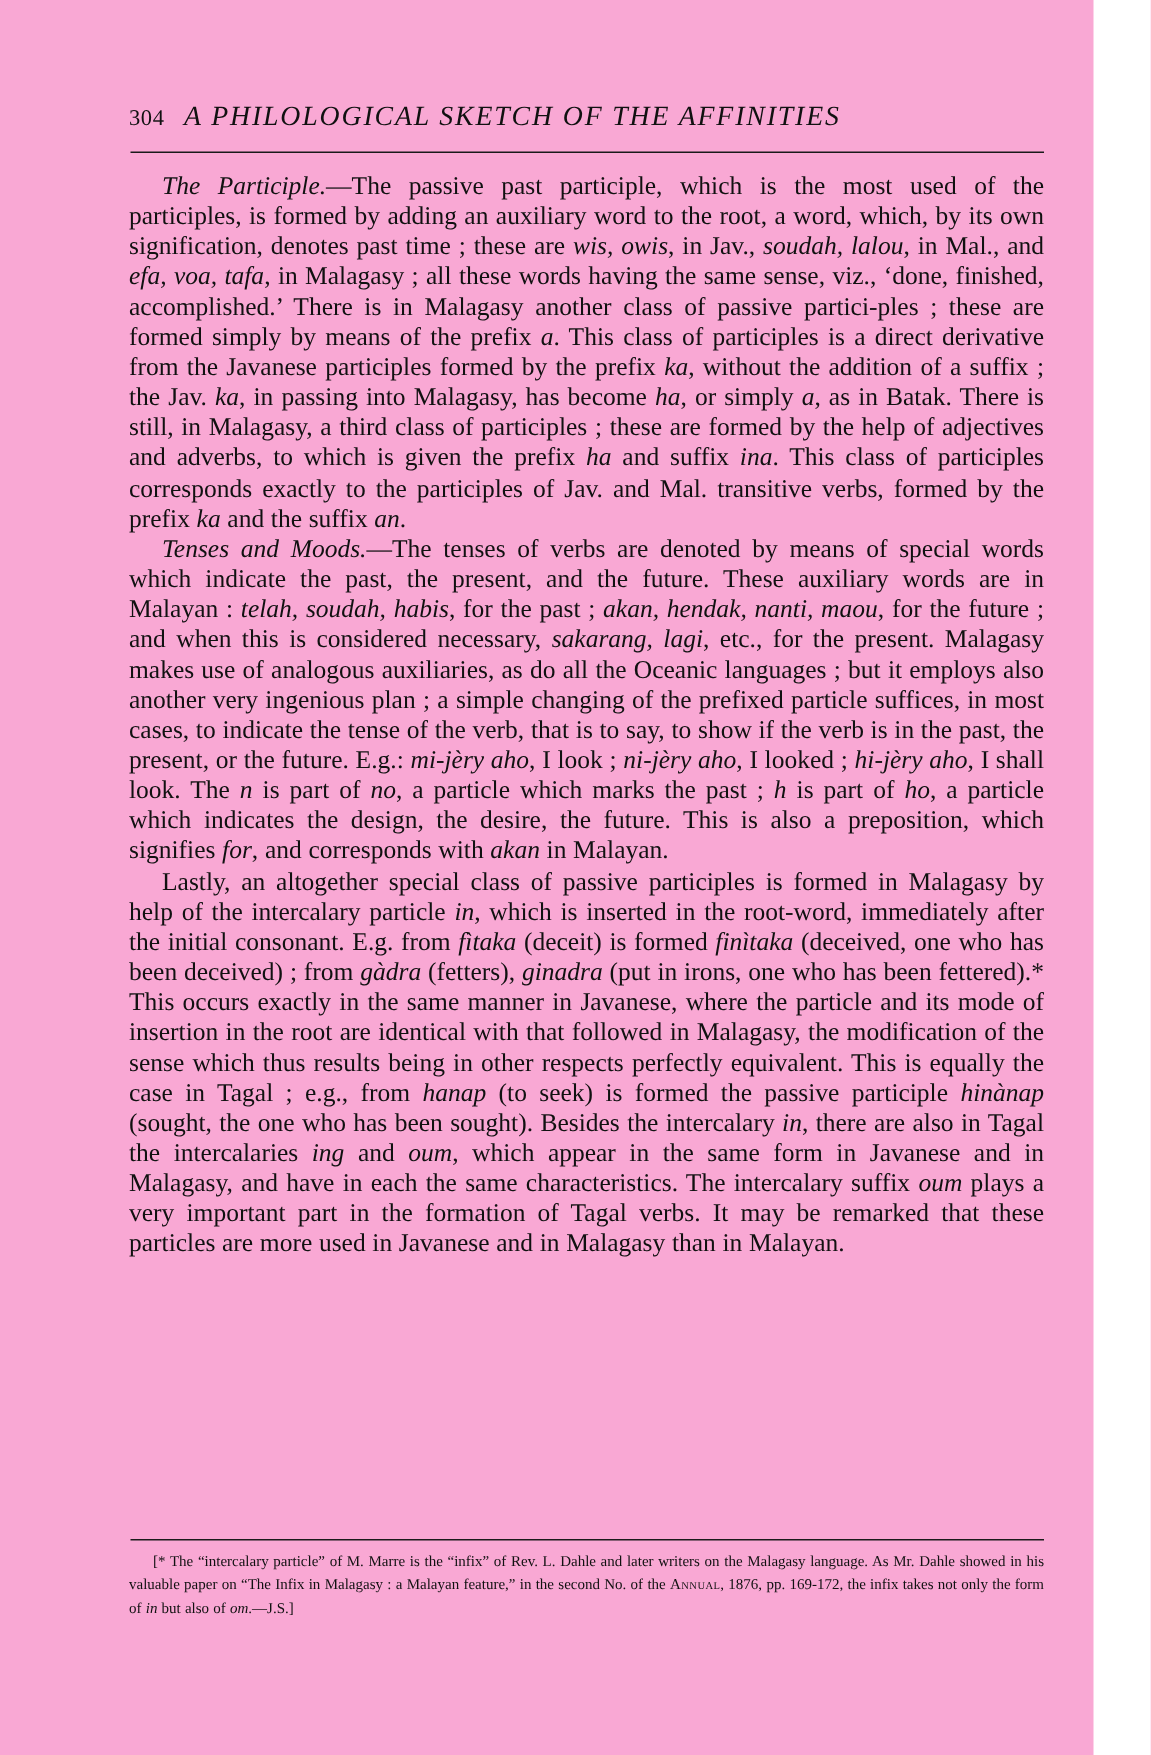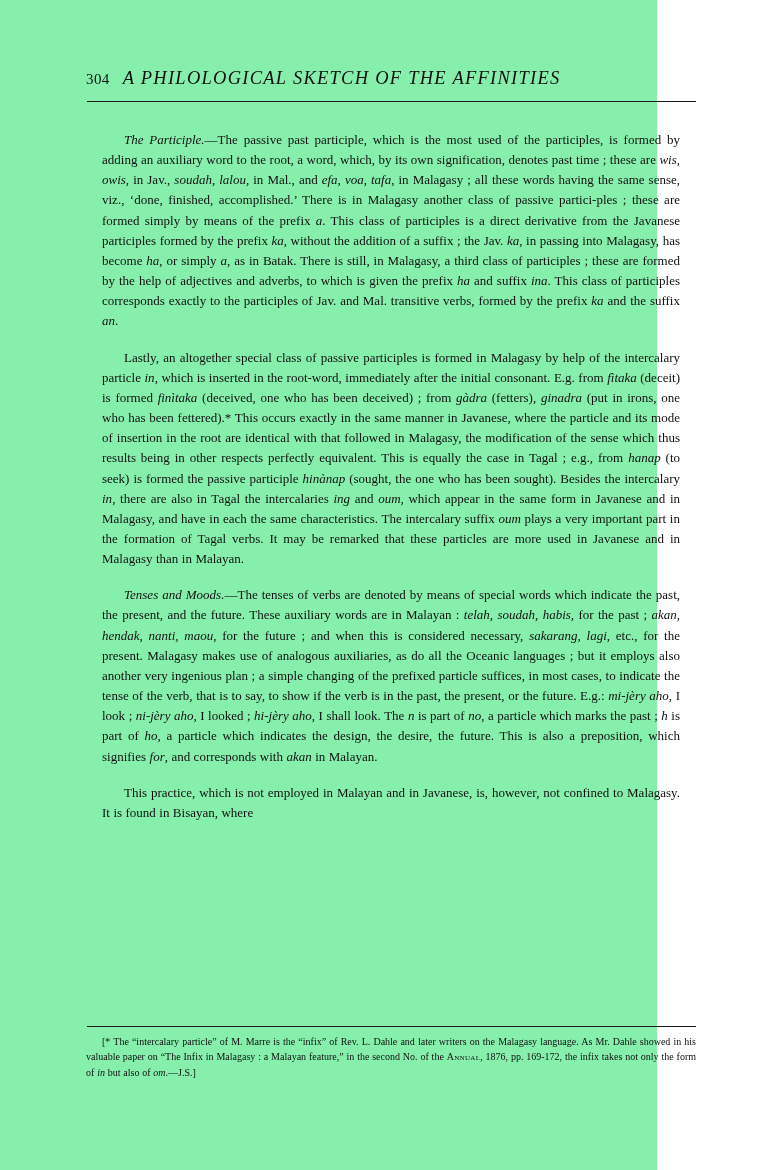--- a/index.html
+++ b/index.html
@@ -11,23 +11,23 @@
   body {
     width: 767px;
     height: 1170px;
     overflow: hidden;
     font-family: "Liberation Serif", "DejaVu Serif", serif;
     color: #111111;
   }
 
   .page {
     position: relative;
-    width: 657px;
+    width: 729px;
     height: 1170px;
-    background: #86efac;
+    background: #f9a8d4;
   }
 
   
   .running-head {
     position: absolute;
     left: 86px;
     top: 68px;
     width: 609px;
     height: 26px;
     white-space: nowrap;
@@ -55,22 +55,22 @@
   }
 
   
   .textblock {
     position: absolute;
     left: 86px;
     top: 114px;
     width: 610px;
   }
   .para {
-    margin: 16px;
-    font-size: 13px;
+    margin: 0;
+    font-size: 17px;
     line-height: 20.15px;
     text-align: justify;
     text-justify: inter-word;
     text-indent: 22px;
     hyphens: manual;
     word-spacing: 0.2px;
   }
   .para + .para { margin-top: 0; }
   .it { font-style: italic; }
 
@@ -120,43 +120,42 @@
       in Jav., <span class="it">soudah, lalou</span>, in Mal., and <span class="it">efa, voa, tafa</span>, in
       Malagasy ; all these words having the same sense, viz., ‘done, finished, accomplished.’ There is in
       Malagasy another class of passive partici‐ples ; these are formed simply by means of the prefix <span class="it">a</span>. This class of participles is a direct derivative from the Javanese participles formed
       by the prefix <span class="it">ka</span>, without the addition of a suffix ; the Jav. <span class="it">ka</span>,
       in passing into Malagasy, has become <span class="it">ha</span>, or simply <span class="it">a</span>, as in
       Batak. There is still, in Malagasy, a third class of participles ; these are formed by the help of adjectives
       and adverbs, to which is given the prefix <span class="it">ha</span> and suffix <span class="it">ina</span>.
       This class of participles corresponds exactly to the participles of Jav. and Mal. transitive verbs, formed by
       the prefix <span class="it">ka</span> and the suffix <span class="it">an</span>.</p>
 
+    <p class="para"><span class="it">Tenses and Moods.</span>—The
+      tenses of verbs are denoted by means of special words which indicate the past, the present, and the future.
+      These auxiliary words are in Malayan : <span class="it">telah, soudah, habis</span>, for the past ; <span class="it">akan, hendak, nanti, maou</span>, for the future ; and when this is considered necessary, <span class="it">sakarang, lagi</span>, etc., for the present. Malagasy makes use of analogous auxiliaries, as do
+      all the Oceanic languages ; but it employs also another very ingenious plan ; a simple changing of the prefixed
+      particle suffices, in most cases, to indicate the tense of the verb, that is to say, to show if the verb is in
+      the past, the present, or the future. E.g.: <span class="it">mi-jèry aho</span>, I look ; <span class="it">ni-jèry aho</span>, I looked ; <span class="it">hi-jèry aho</span>, I shall look. The
+      <span class="it">n</span> is part of <span class="it">no</span>, a particle which marks the past ; <span class="it">h</span> is part of <span class="it">ho</span>, a particle which indicates the design, the desire,
+      the future. This is also a preposition, which signifies <span class="it">for</span>, and corresponds with <span class="it">akan</span> in Malayan.</p>
+
     <p class="para">Lastly, an altogether special class of
       passive participles is formed in Malagasy by help of the intercalary particle <span class="it">in</span>, which
       is inserted in the root-word, immediately after the initial consonant. E.g. from <span class="it">fìtaka</span> (deceit) is formed <span class="it">finìtaka</span> (deceived, one who has
       been deceived) ; from <span class="it">gàdra</span> (fetters), <span class="it">ginadra</span> (put in
       irons, one who has been fettered).* This occurs exactly in the same manner in Javanese, where the particle and
       its mode of insertion in the root are identical with that followed in Malagasy, the modification of the sense
       which thus results being in other respects perfectly equivalent. This is equally the case in Tagal ; e.g., from
       <span class="it">hanap</span> (to seek) is formed the passive participle <span class="it">hinànap</span>
       (sought, the one who has been sought). Besides the intercalary <span class="it">in</span>, there are also in
       Tagal the intercalaries <span class="it">ing</span> and <span class="it">oum</span>, which appear in the same
       form in Javanese and in Malagasy, and have in each the same characteristics. The intercalary suffix <span class="it">oum</span> plays a very important part in the formation of Tagal verbs. It may be remarked that
       these particles are more used in Javanese and in Malagasy than in Malayan.</p>
 
-    <p class="para"><span class="it">Tenses and Moods.</span>—The
-      tenses of verbs are denoted by means of special words which indicate the past, the present, and the future.
-      These auxiliary words are in Malayan : <span class="it">telah, soudah, habis</span>, for the past ; <span class="it">akan, hendak, nanti, maou</span>, for the future ; and when this is considered necessary, <span class="it">sakarang, lagi</span>, etc., for the present. Malagasy makes use of analogous auxiliaries, as do
-      all the Oceanic languages ; but it employs also another very ingenious plan ; a simple changing of the prefixed
-      particle suffices, in most cases, to indicate the tense of the verb, that is to say, to show if the verb is in
-      the past, the present, or the future. E.g.: <span class="it">mi-jèry aho</span>, I look ; <span class="it">ni-jèry aho</span>, I looked ; <span class="it">hi-jèry aho</span>, I shall look. The
-      <span class="it">n</span> is part of <span class="it">no</span>, a particle which marks the past ; <span class="it">h</span> is part of <span class="it">ho</span>, a particle which indicates the design, the desire,
-      the future. This is also a preposition, which signifies <span class="it">for</span>, and corresponds with <span class="it">akan</span> in Malayan.</p>
-
-    <p class="para">This practice, which is not employed in Malayan and in Javanese, is, however, not confined to Malagasy. It is found in Bisayan, where</p>
 
   </div>
 
   <div class="note-rule"></div>
 
   <div class="footnote">
     <p><span>[*</span><span> The “intercalary particle” of M. Marre is the “infix” of Rev. L. Dahle and later writers on the Malagasy language. As Mr. Dahle showed in his valuable paper on “The Infix in Malagasy : a Malayan feature,” in the second No. of the </span><span class="sc">Annual</span><span>, 1876, pp. 169-172, the infix takes not only the form of </span><span class="it">in</span><span> but also of </span><span class="it">om</span><span>.—J.S.]</span></p>
   </div>
 
 </div>

